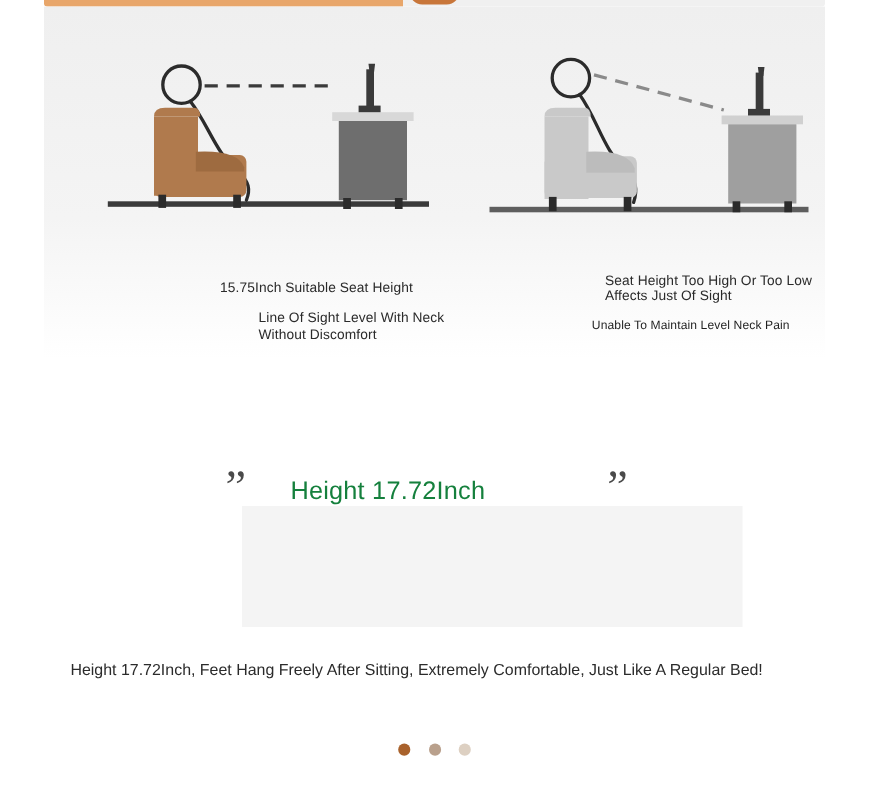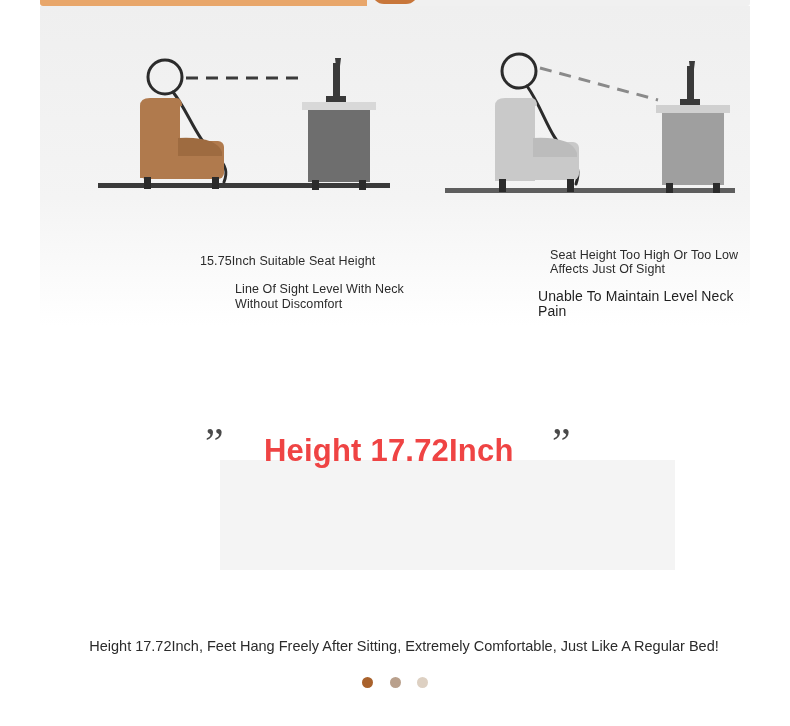--- a/index.html
+++ b/index.html
@@ -56,24 +56,25 @@
     position: absolute;
     color: #2b2b2b;
     font-size: 12.5px;
     line-height: 15px;
     letter-spacing: .1px;
   }
   .cap.left-1  { left: 160px; top: 248px; }
   .cap.left-2  { left: 160px; top: 276px; width: 220px; margin-left: 35px; }
   .cap.right-1 { left: 510px; top: 242px; width: 230px; line-height: 14px; }
   .cap.big {
-    font-size: 14px;
+    font-size: 11px;
     color: #1f1f1f;
     left: 498px;
     top: 283px;
+    text-align: right;
   }
 
   
   .headline-wrap {
     position: absolute;
     left: 40px;
     top: 400px;
     width: 710px;
     height: 220px;
   }
@@ -92,44 +93,42 @@
     font-family: "Liberation Serif", serif;
     line-height: 1;
   }
   .quote-open  { left: 165px; top: 22px; }
   .quote-close { left: 512px; top: 22px; }
 
   .headline-1 {
     position: absolute;
     left: 224px;
     top: 33px;
-    font-size: 31px;
-    font-weight: bold;
-    color: #ef4444;
+    font-size: 23px;
+    font-weight: normal;
+    color: #15803d;
     letter-spacing: .2px;
   }
   .headline-2 {
     position: absolute;
     left: 120px;
     top: 92px;
     width: 420px;
     font-size: 27px;
     font-weight: bold;
     color: #2e2e2e;
     line-height: 35px;
   }
   .subtext {
     position: absolute;
     left: 24px;
     top: 202px;
     width: 680px;
     font-size: 14.5px;
     color: #2b2b2b;
-    text-align: center;
-    margin-top: 36px;
   }
 
   
   .dots {
     position: absolute;
     left: 0;
     top: 673px;
     width: 790px;
     text-align: center;
   }

